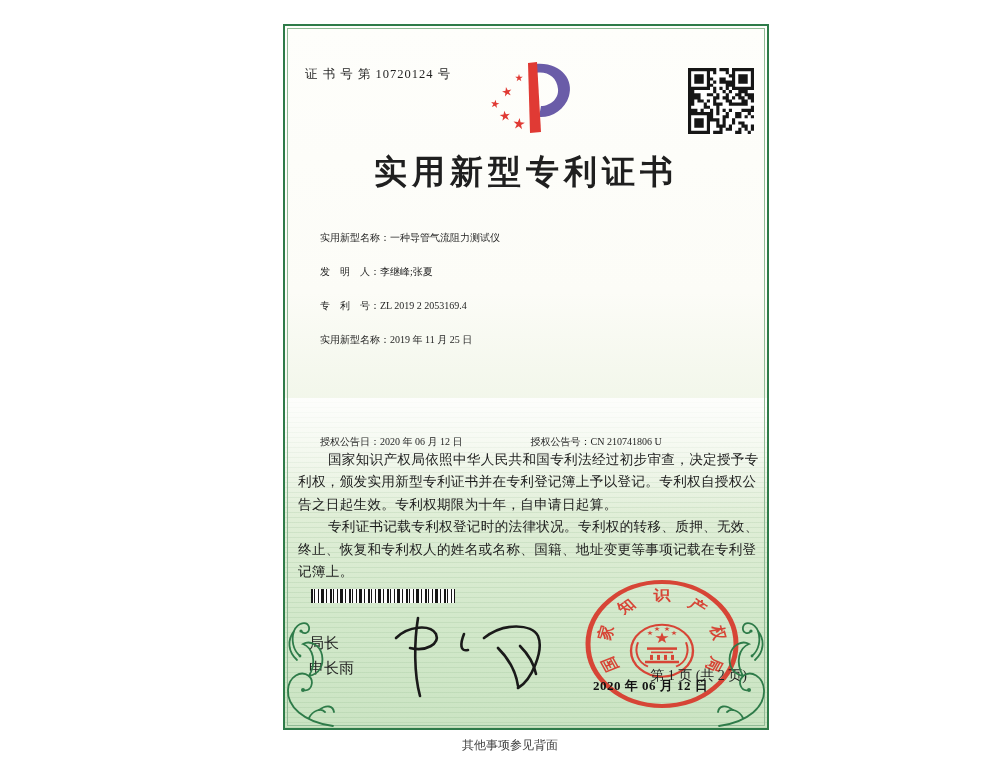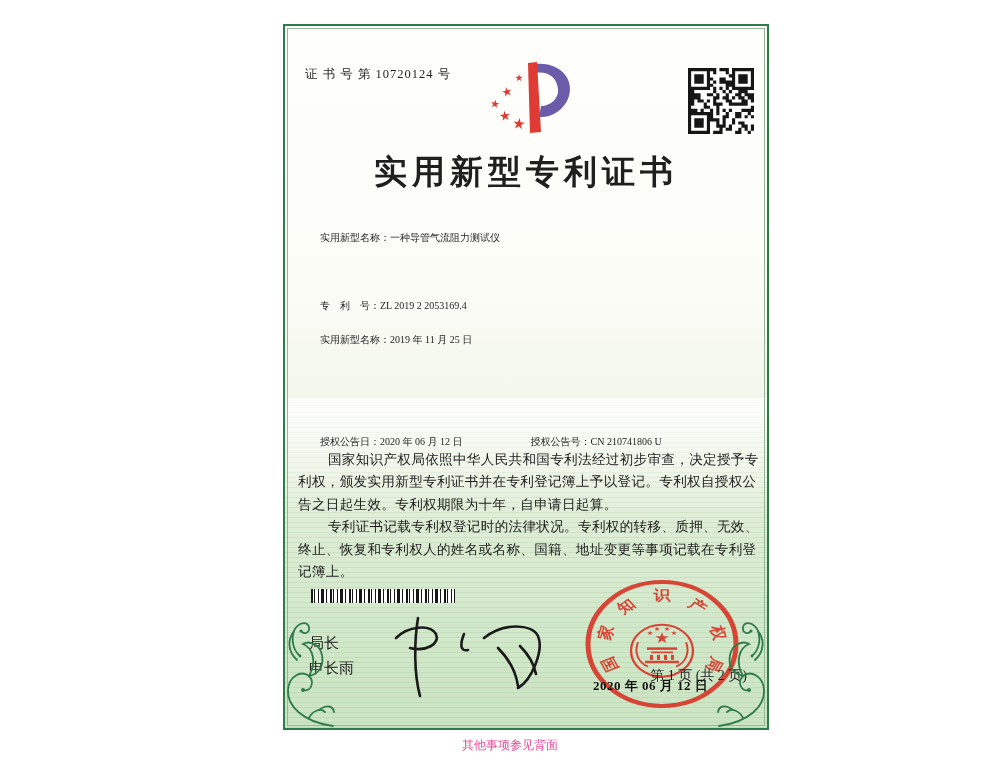--- a/index.html
+++ b/index.html
@@ -51,21 +51,21 @@
   .signature{position:absolute;left:95px;top:578px;width:172px;height:102px;z-index:2;}
   .seal{position:absolute;left:297px;top:551px;width:160px;height:134px;z-index:1;opacity:.92;}
   .seal-date{position:absolute;left:308px;top:651px;font-size:13px;font-weight:700;
     letter-spacing:.5px;color:#121212;z-index:2;}
   .page-num{position:absolute;left:0;top:641px;width:100%;text-align:right;
     font-size:14px;z-index:2;transform:translateX(-20px);}
   .flourish{position:absolute;width:56px;height:132px;top:572px;z-index:4;}
   .flourish.bl{left:-6px;}
   .flourish.br{right:-6px;transform:scaleX(-1);}
   .back-note{position:absolute;left:283px;top:737px;width:486px;text-align:center;
-    font-size:12px;color:#ec4899;transform:translateX(-16px);}
+    font-size:12px;color:#404040;transform:translateX(-16px);}
 </style>
 </head>
 <body>
 
 <div class="page">
 
   <div class="frame">
     <div class="tex"></div>
     <div class="frame-inner"></div>
 
@@ -86,20 +86,23 @@
 
     <svg class="qr" id="qr-svg" viewBox="0 0 63 63">
       <rect x="0" y="0" width="63" height="63" fill="#ffffff"></rect>
     <path d="M21,0h3v3h-3zM24,0h3v3h-3zM30,0h3v3h-3zM33,0h3v3h-3zM36,0h3v3h-3zM24,3h3v3h-3zM36,3h3v3h-3zM39,6h3v3h-3zM21,9h3v3h-3zM30,9h3v3h-3zM33,9h3v3h-3zM24,12h3v3h-3zM30,12h3v3h-3zM33,12h3v3h-3zM36,12h3v3h-3zM39,12h3v3h-3zM21,15h3v3h-3zM36,15h3v3h-3zM39,15h3v3h-3zM24,18h3v3h-3zM30,18h3v3h-3zM36,18h3v3h-3zM0,21h3v3h-3zM3,21h3v3h-3zM24,21h3v3h-3zM33,21h3v3h-3zM39,21h3v3h-3zM48,21h3v3h-3zM51,21h3v3h-3zM54,21h3v3h-3zM0,24h3v3h-3zM3,24h3v3h-3zM6,24h3v3h-3zM9,24h3v3h-3zM18,24h3v3h-3zM21,24h3v3h-3zM27,24h3v3h-3zM36,24h3v3h-3zM45,24h3v3h-3zM48,24h3v3h-3zM54,24h3v3h-3zM57,24h3v3h-3zM60,24h3v3h-3zM0,27h3v3h-3zM3,27h3v3h-3zM6,27h3v3h-3zM9,27h3v3h-3zM24,27h3v3h-3zM27,27h3v3h-3zM33,27h3v3h-3zM36,27h3v3h-3zM42,27h3v3h-3zM48,27h3v3h-3zM51,27h3v3h-3zM57,27h3v3h-3zM60,27h3v3h-3zM0,30h3v3h-3zM3,30h3v3h-3zM9,30h3v3h-3zM12,30h3v3h-3zM18,30h3v3h-3zM24,30h3v3h-3zM36,30h3v3h-3zM39,30h3v3h-3zM51,30h3v3h-3zM54,30h3v3h-3zM60,30h3v3h-3zM0,33h3v3h-3zM3,33h3v3h-3zM15,33h3v3h-3zM24,33h3v3h-3zM27,33h3v3h-3zM30,33h3v3h-3zM39,33h3v3h-3zM42,33h3v3h-3zM45,33h3v3h-3zM48,33h3v3h-3zM51,33h3v3h-3zM54,33h3v3h-3zM0,36h3v3h-3zM15,36h3v3h-3zM18,36h3v3h-3zM27,36h3v3h-3zM60,36h3v3h-3zM0,39h3v3h-3zM3,39h3v3h-3zM6,39h3v3h-3zM12,39h3v3h-3zM21,39h3v3h-3zM27,39h3v3h-3zM33,39h3v3h-3zM39,39h3v3h-3zM51,39h3v3h-3zM54,39h3v3h-3zM57,39h3v3h-3zM60,39h3v3h-3zM21,42h3v3h-3zM27,42h3v3h-3zM36,42h3v3h-3zM45,42h3v3h-3zM48,42h3v3h-3zM57,42h3v3h-3zM21,45h3v3h-3zM33,45h3v3h-3zM36,45h3v3h-3zM45,45h3v3h-3zM48,45h3v3h-3zM54,45h3v3h-3zM60,45h3v3h-3zM21,48h3v3h-3zM24,48h3v3h-3zM27,48h3v3h-3zM33,48h3v3h-3zM42,48h3v3h-3zM27,51h3v3h-3zM33,51h3v3h-3zM42,51h3v3h-3zM48,51h3v3h-3zM51,51h3v3h-3zM27,54h3v3h-3zM30,54h3v3h-3zM33,54h3v3h-3zM39,54h3v3h-3zM51,54h3v3h-3zM54,54h3v3h-3zM60,54h3v3h-3zM30,57h3v3h-3zM36,57h3v3h-3zM39,57h3v3h-3zM48,57h3v3h-3zM54,57h3v3h-3zM60,57h3v3h-3zM24,60h3v3h-3zM27,60h3v3h-3zM30,60h3v3h-3zM45,60h3v3h-3zM48,60h3v3h-3zM57,60h3v3h-3zM0,0h3v3h-3zM3,0h3v3h-3zM6,0h3v3h-3zM9,0h3v3h-3zM12,0h3v3h-3zM15,0h3v3h-3zM18,0h3v3h-3zM0,3h3v3h-3zM18,3h3v3h-3zM0,6h3v3h-3zM6,6h3v3h-3zM9,6h3v3h-3zM12,6h3v3h-3zM18,6h3v3h-3zM0,9h3v3h-3zM6,9h3v3h-3zM9,9h3v3h-3zM12,9h3v3h-3zM18,9h3v3h-3zM0,12h3v3h-3zM6,12h3v3h-3zM9,12h3v3h-3zM12,12h3v3h-3zM18,12h3v3h-3zM0,15h3v3h-3zM18,15h3v3h-3zM0,18h3v3h-3zM3,18h3v3h-3zM6,18h3v3h-3zM9,18h3v3h-3zM12,18h3v3h-3zM15,18h3v3h-3zM18,18h3v3h-3zM42,0h3v3h-3zM45,0h3v3h-3zM48,0h3v3h-3zM51,0h3v3h-3zM54,0h3v3h-3zM57,0h3v3h-3zM60,0h3v3h-3zM42,3h3v3h-3zM60,3h3v3h-3zM42,6h3v3h-3zM48,6h3v3h-3zM51,6h3v3h-3zM54,6h3v3h-3zM60,6h3v3h-3zM42,9h3v3h-3zM48,9h3v3h-3zM51,9h3v3h-3zM54,9h3v3h-3zM60,9h3v3h-3zM42,12h3v3h-3zM48,12h3v3h-3zM51,12h3v3h-3zM54,12h3v3h-3zM60,12h3v3h-3zM42,15h3v3h-3zM60,15h3v3h-3zM42,18h3v3h-3zM45,18h3v3h-3zM48,18h3v3h-3zM51,18h3v3h-3zM54,18h3v3h-3zM57,18h3v3h-3zM60,18h3v3h-3zM0,42h3v3h-3zM3,42h3v3h-3zM6,42h3v3h-3zM9,42h3v3h-3zM12,42h3v3h-3zM15,42h3v3h-3zM18,42h3v3h-3zM0,45h3v3h-3zM18,45h3v3h-3zM0,48h3v3h-3zM6,48h3v3h-3zM9,48h3v3h-3zM12,48h3v3h-3zM18,48h3v3h-3zM0,51h3v3h-3zM6,51h3v3h-3zM9,51h3v3h-3zM12,51h3v3h-3zM18,51h3v3h-3zM0,54h3v3h-3zM6,54h3v3h-3zM9,54h3v3h-3zM12,54h3v3h-3zM18,54h3v3h-3zM0,57h3v3h-3zM18,57h3v3h-3zM0,60h3v3h-3zM3,60h3v3h-3zM6,60h3v3h-3zM9,60h3v3h-3zM12,60h3v3h-3zM15,60h3v3h-3zM18,60h3v3h-3z" fill="#161616"></path>
       </svg>
 
     <div class="title">实用新型专利证书</div>
 
     <div class="field" style="top:194px">
       <span class="flabel">实用新型名称：</span><span class="fvalue">一种导管气流阻力测试仪</span>
+    </div>
+    <div class="field" style="top:228px">
+      <span class="flabel">发　明　人：</span><span class="fvalue">李继峰;张夏</span>
     </div>
     <div class="field" style="top:262px">
       <span class="flabel">专　利　号：</span><span class="fvalue">ZL 2019 2 2053169.4</span>
     </div>
     <div class="field" style="top:296px">
       <span class="flabel">实用新型名称：</span><span class="fvalue">2019 年 11 月 25 日</span>
     </div>
     <div class="field" style="top:398px">
       <span class="flabel">授权公告日：</span><span class="fvalue">2020 年 06 月 12 日</span><span class="flabel gap">授权公告号：</span><span class="fvalue">CN 210741806 U</span>
     </div>

